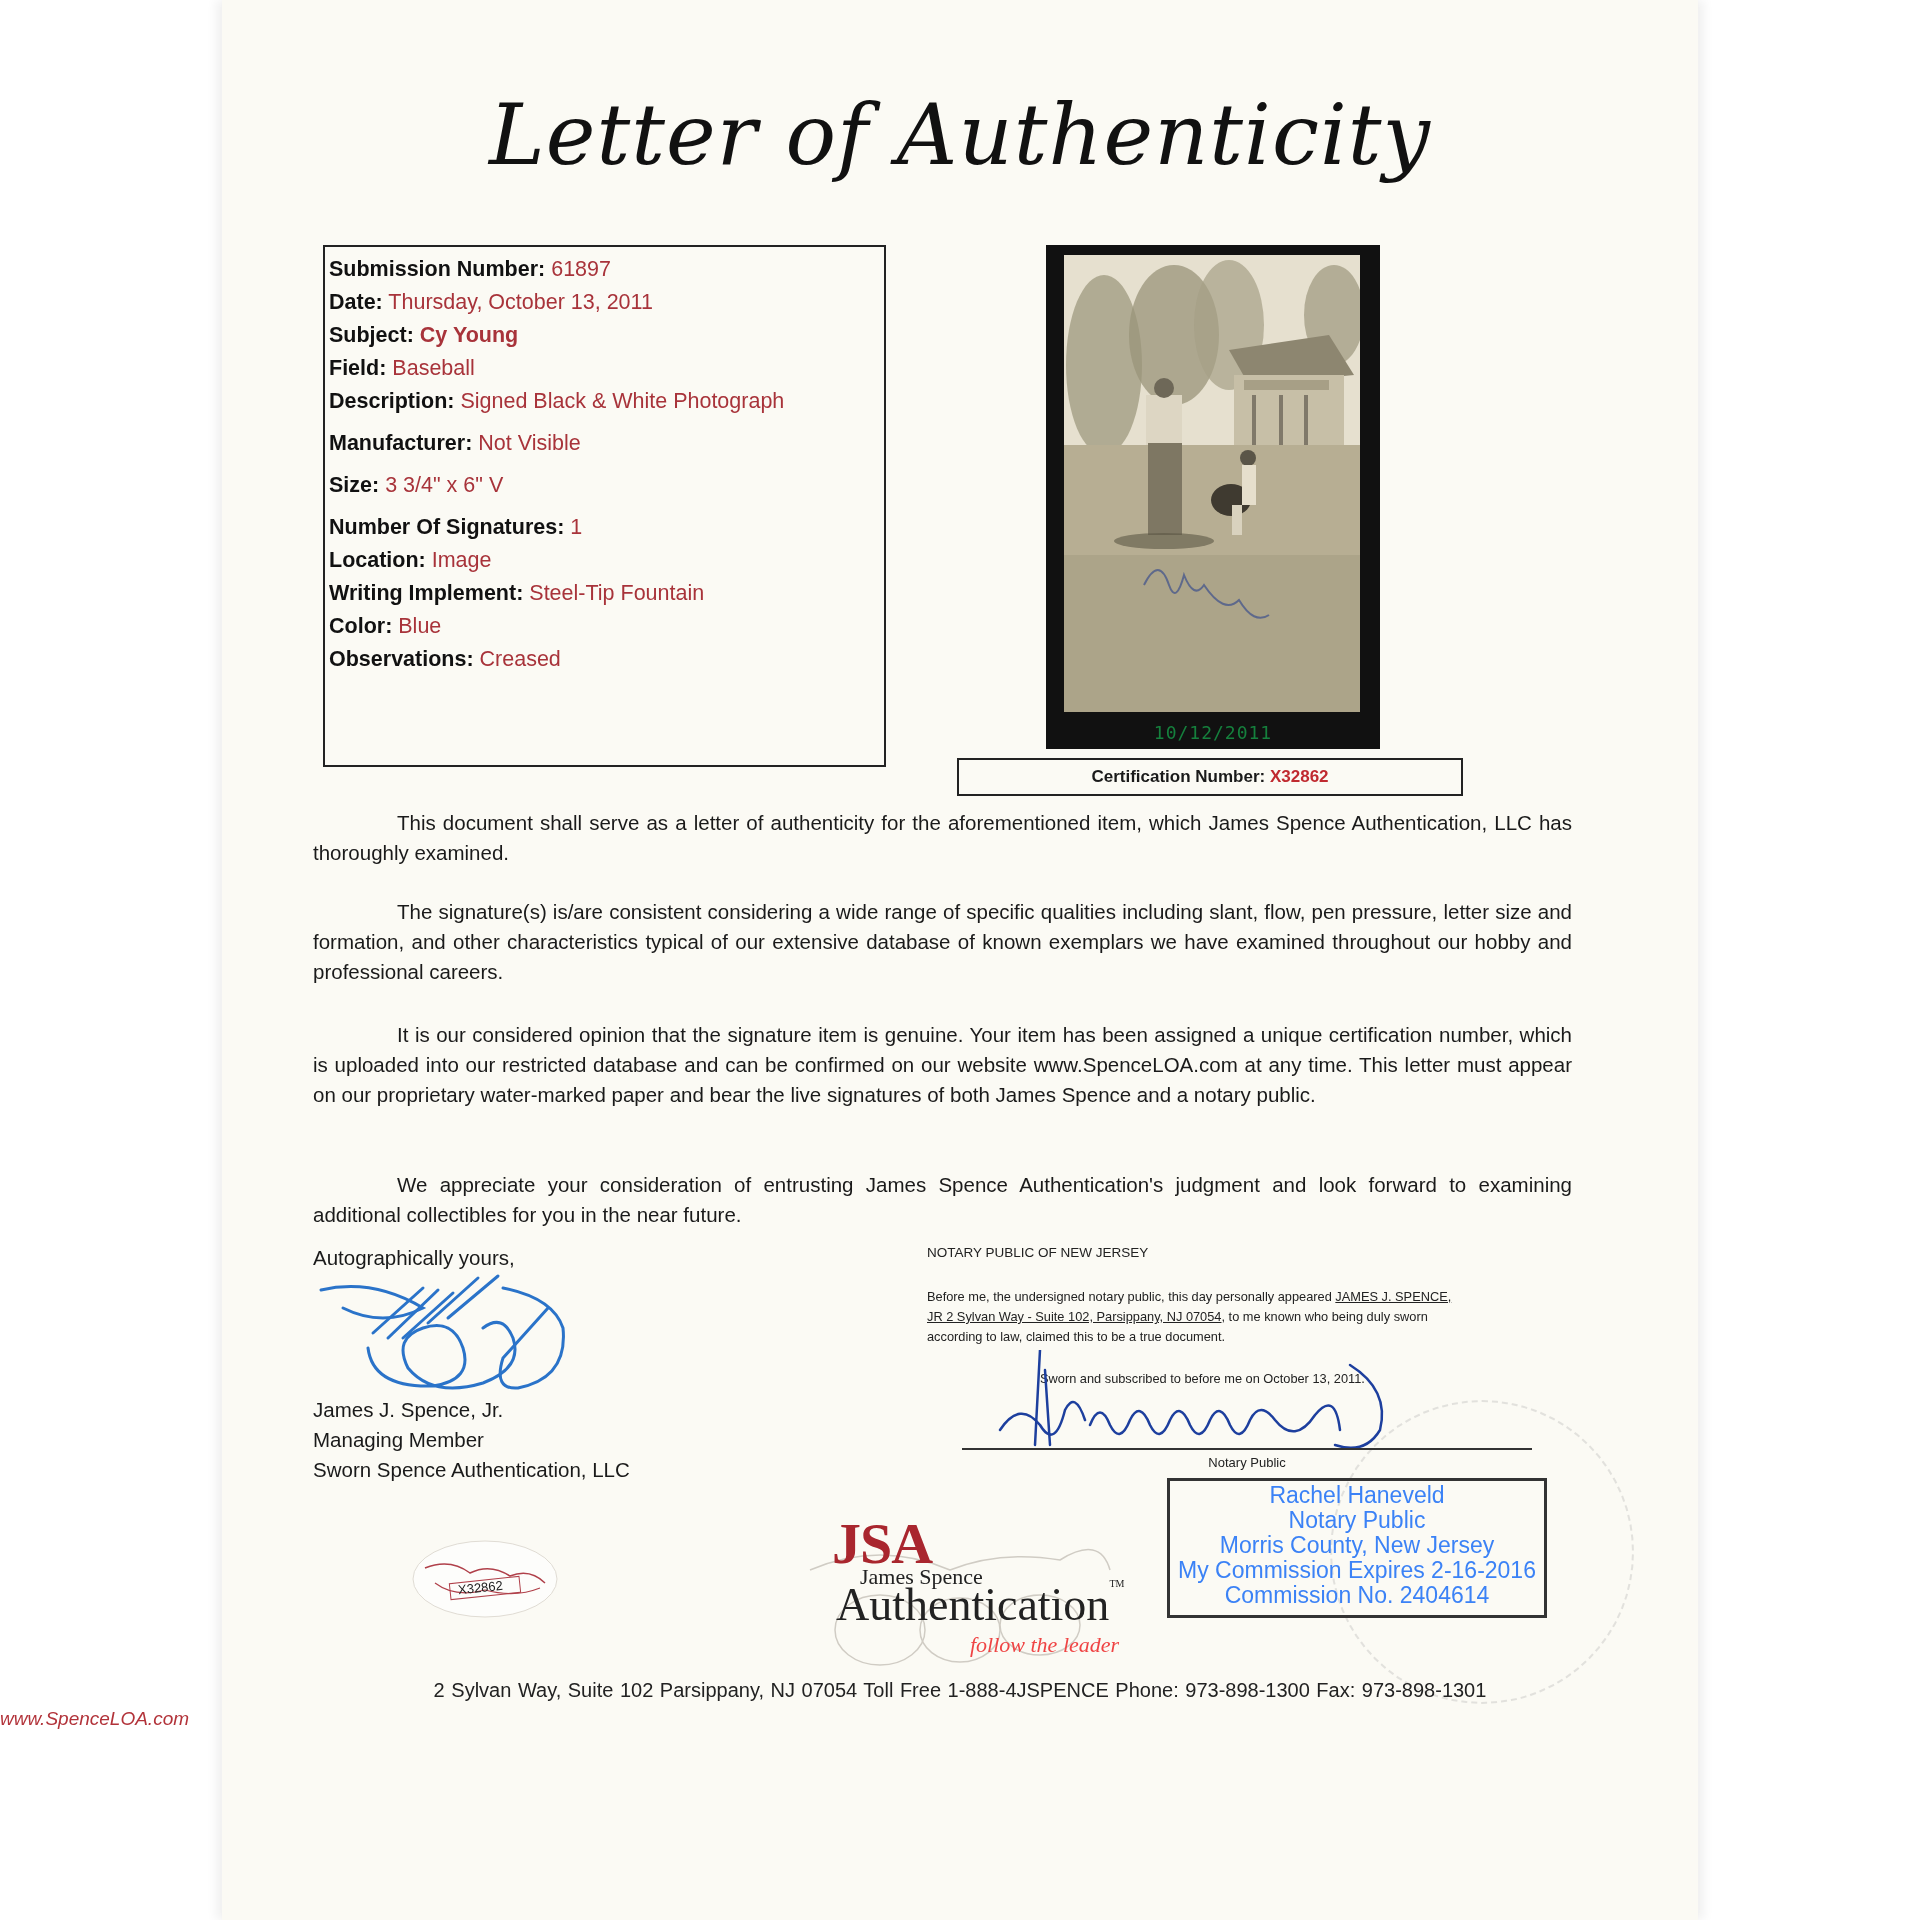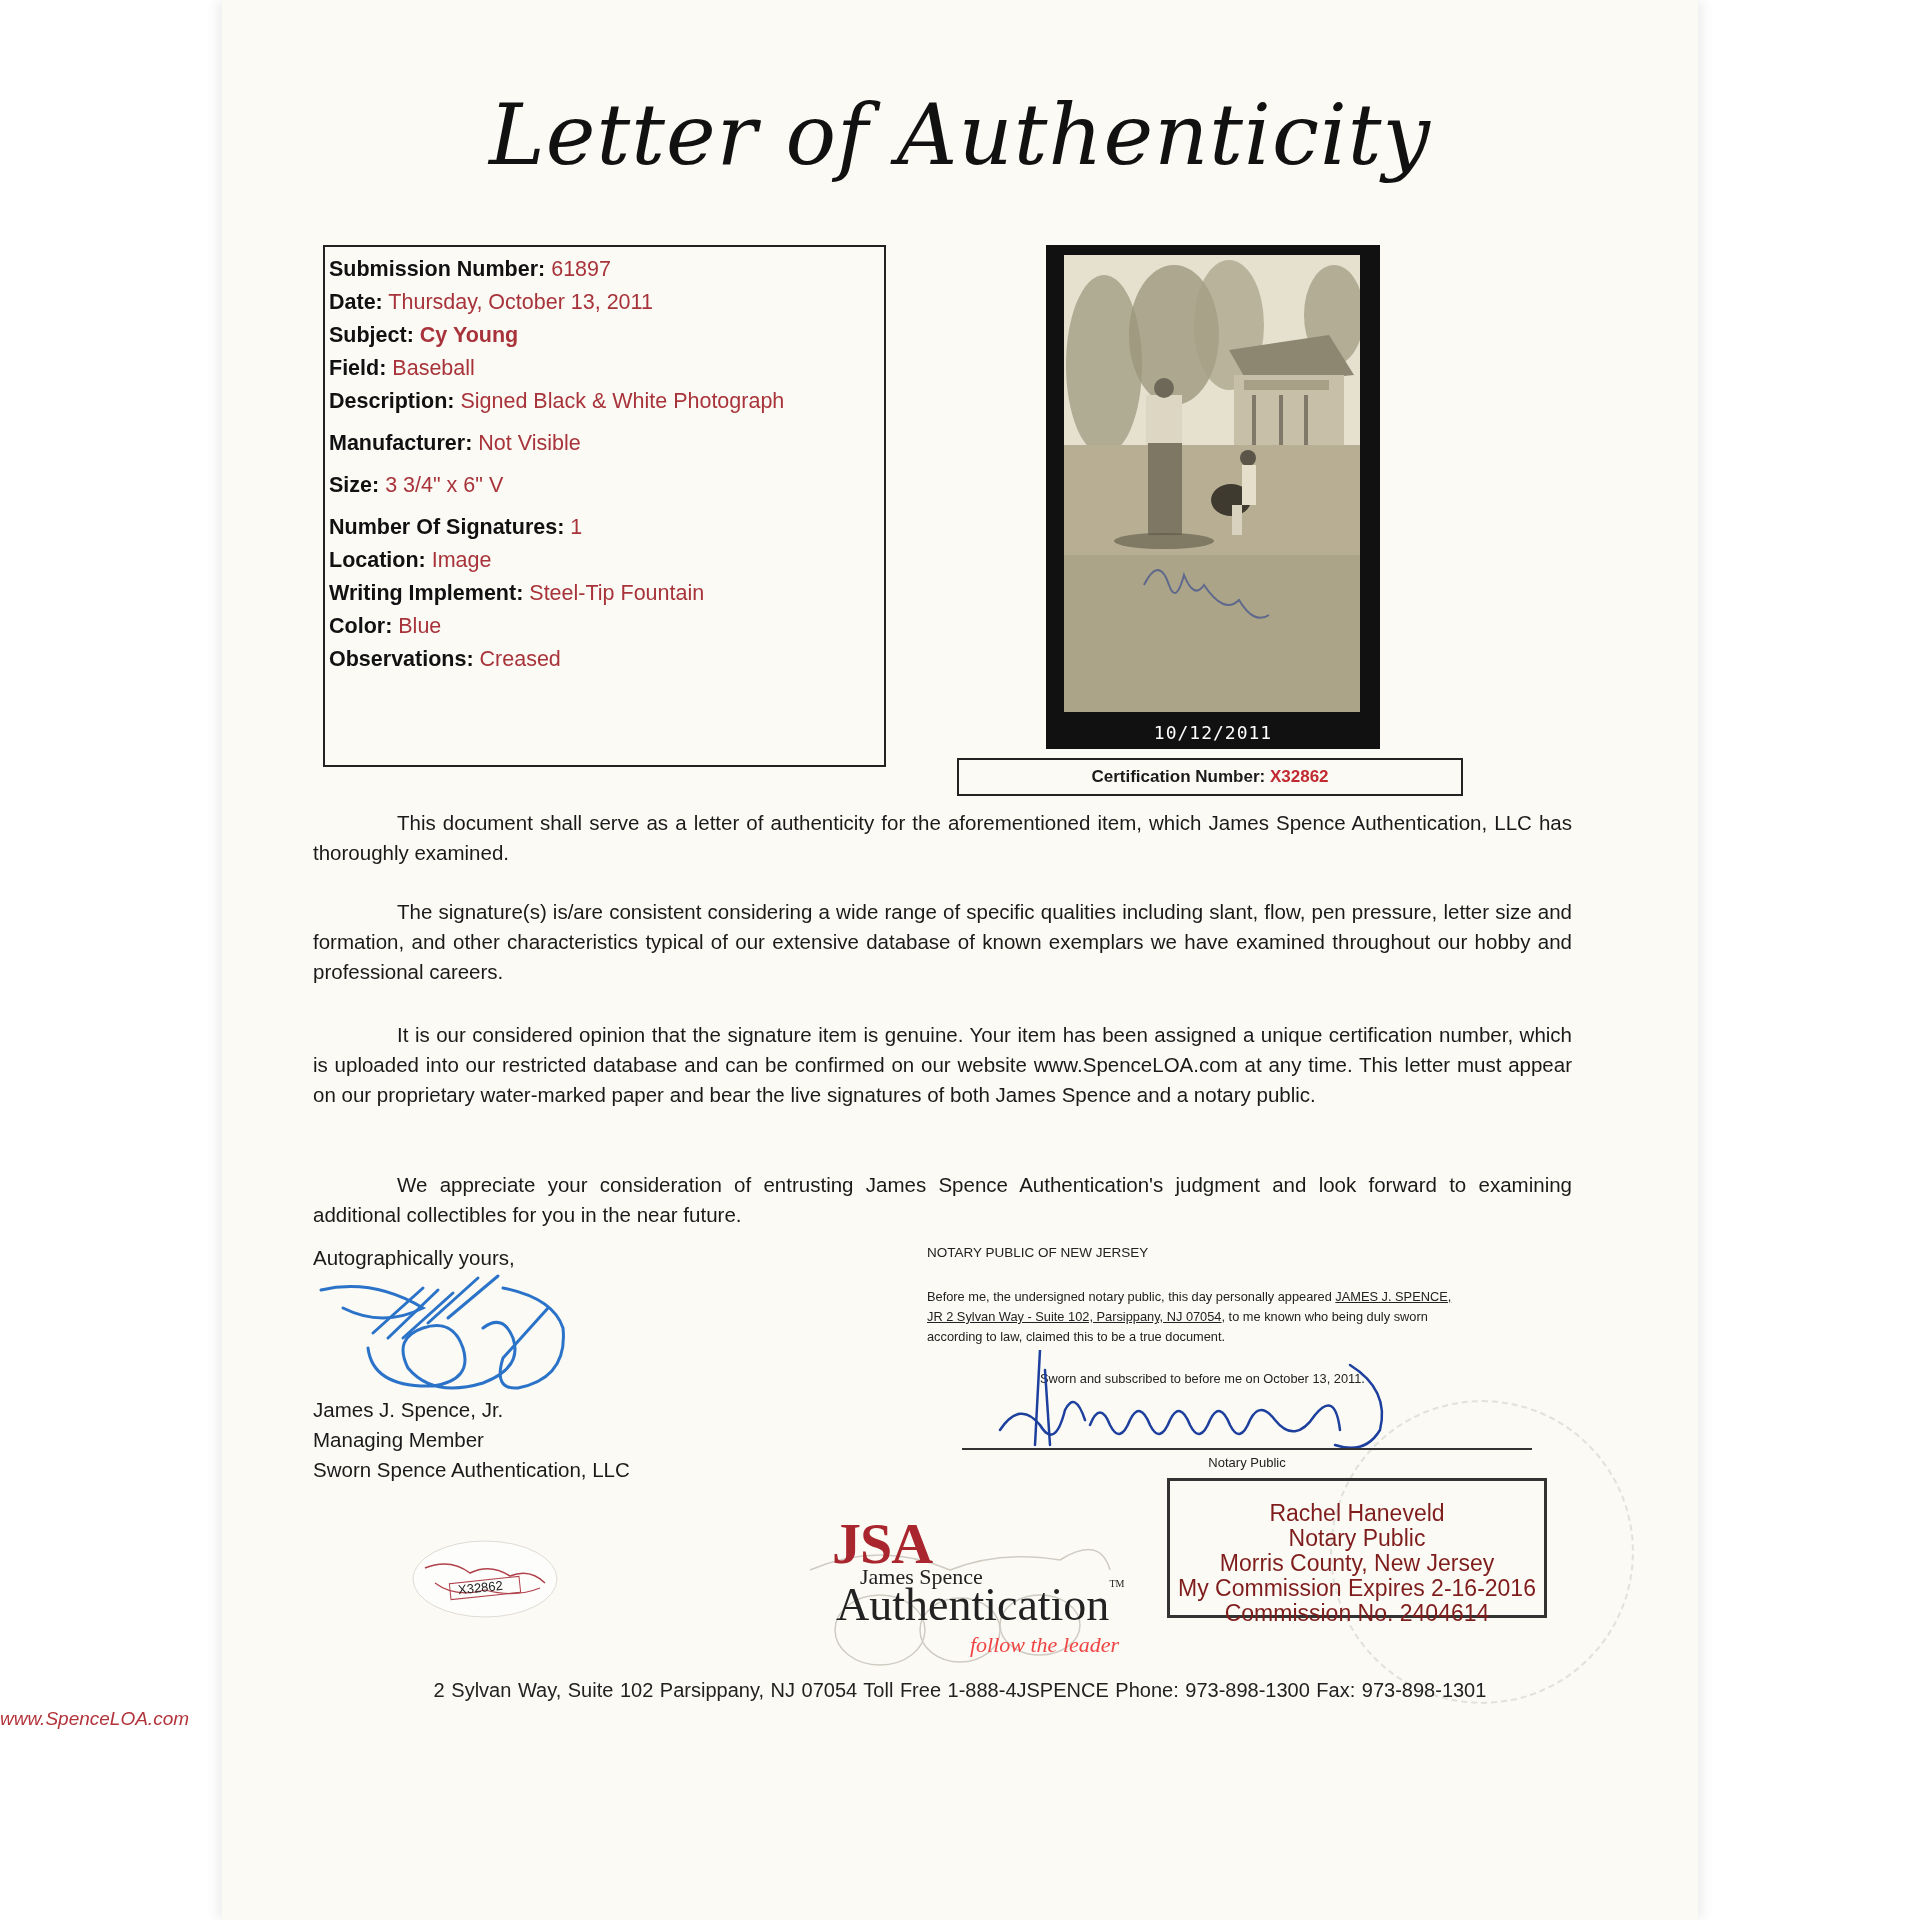--- a/index.html
+++ b/index.html
@@ -34,21 +34,21 @@
     position: absolute; left: 1046px; top: 245px; width: 334px; height: 504px;
     background: #111;
   }
   .photo {
     position: absolute; left: 18px; top: 10px; width: 296px; height: 457px;
     background: linear-gradient(180deg, #e3dccb 0%, #cfc7b0 30%, #b8ae94 55%, #a8a085 80%, #b1aa91 100%);
     overflow: hidden;
   }
   .photo-date {
     position: absolute; left: 0; bottom: 6px; width: 334px; text-align: center;
-    font-family: "DejaVu Sans Mono", monospace; font-size: 18px; color: #ffffff; letter-spacing: 1px;
+    font-family: "DejaVu Sans Mono", monospace; font-size: 18px; color: #15803d; letter-spacing: 1px;
   }
   .cert-box {
     position: absolute; left: 957px; top: 758px; width: 506px; height: 38px;
     border: 2px solid #222; box-sizing: border-box;
     text-align: center; font-size: 17px; line-height: 34px; font-weight: bold;
   }
   .cert-box .val { color: #c02a30; }
   .para {
     position: absolute; left: 313px; width: 1259px;
     font-size: 20.5px; line-height: 30px; text-align: justify; color: #1a1a1a;
@@ -58,21 +58,21 @@
   .signer { position: absolute; left: 313px; top: 1395px; font-size: 20.5px; line-height: 30px; }
   .notary-head { position: absolute; left: 927px; top: 1245px; font-size: 13.5px; color: #222; }
   .notary-body { position: absolute; left: 927px; top: 1287px; width: 540px; font-size: 12.8px; line-height: 20px; color: #222; }
   .notary-body u { text-decoration: underline; }
   .sworn { position: absolute; left: 1040px; top: 1371px; font-size: 12.8px; color: #222; }
   .notary-line { position: absolute; left: 962px; top: 1448px; width: 570px; height: 2px; background: #333; }
   .notary-label { position: absolute; left: 962px; top: 1455px; width: 570px; text-align: center; font-size: 13px; color: #222; }
   .stamp {
     position: absolute; left: 1167px; top: 1478px; width: 380px; height: 140px;
     border: 3px solid #333; box-sizing: border-box; text-align: center;
-    font-size: 23px; line-height: 25px; padding-top: 20px; color: #7f1d1d;
+    font-size: 23px; line-height: 25px; padding-top: 2px; color: #3b82f6;
   }
   .seal {
     position: absolute; left: 1330px; top: 1400px; width: 300px; height: 300px; border-radius: 50%;
     border: 2px dashed rgba(150,150,150,0.25);
   }
   .jsa-logo { position: absolute; left: 800px; top: 1510px; width: 330px; height: 160px; }
   .jsa-big { position: absolute; left: 32px; top: 0; font-family: "Liberation Serif", serif; font-size: 58px; font-weight: bold; color: #a9262e; letter-spacing: -1px; }
   .jsa-js { position: absolute; left: 60px; top: 54px; font-family: "Liberation Serif", serif; font-size: 22px; color: #222; }
   .jsa-auth { position: absolute; left: 36px; top: 68px; font-family: "Liberation Serif", serif; font-size: 46px; color: #222; }
   .jsa-tm { font-size: 10px; vertical-align: top; }

